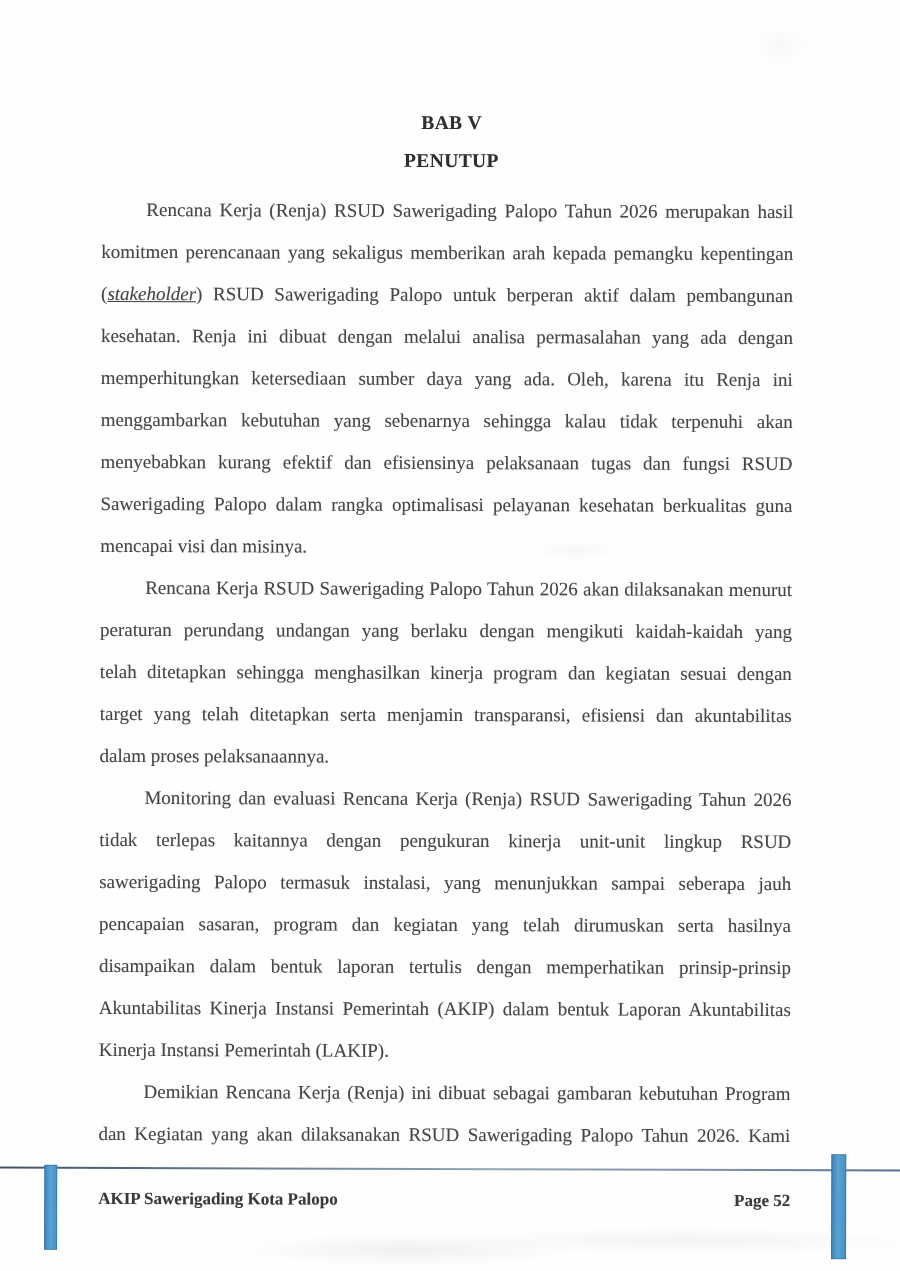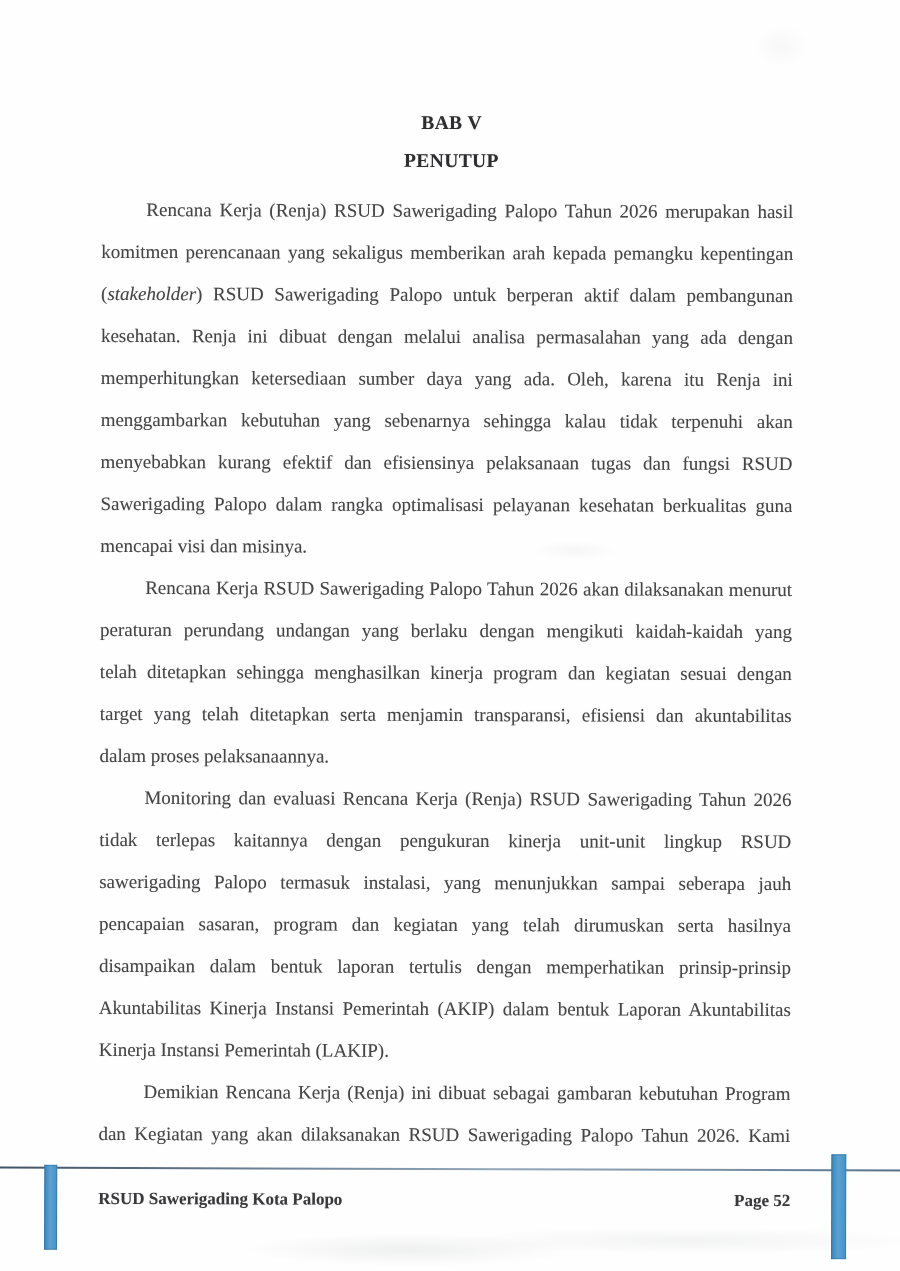--- a/index.html
+++ b/index.html
@@ -54,21 +54,21 @@
   .line {
     height: 42px;
     line-height: 42px;
     text-align: justify;
     text-align-last: justify;
     white-space: normal;
     overflow: hidden;
   }
   .line.first { text-indent: 45px; }
   .line.last { text-align-last: left; }
-  .line em { font-style: italic; }
+  .line em { font-style: italic; text-decoration: underline; }
   .footer-rule {
     position: absolute;
     left: 0; top: 1178px;
     width: 100%; height: 2px;
     background: linear-gradient(90deg, #3e5064 0%, #64798d 25%, #93a7b7 55%, #7b91a4 80%, #54708a 100%);
   }
   .footer {
     position: absolute;
     left: 110px; top: 1200px;
     width: 692px;
@@ -128,20 +128,20 @@
       </div>
       <div class="para">
         <div class="line first">Demikian Rencana Kerja (Renja) ini dibuat sebagai gambaran kebutuhan Program</div>
         <div class="line">dan Kegiatan yang akan dilaksanakan RSUD Sawerigading Palopo Tahun 2026. Kami</div>
       </div>
     </div>
 
   <div class="footer-rule"></div>
 
   <div class="footer">
-    <span>RSUD Sawerigading Kota Palopo</span>
+    <span>AKIP Sawerigading Kota Palopo</span>
     <span>Page 52</span>
   </div>
 
   <div class="accent-bar left"></div>
   <div class="accent-bar right"></div>
 
 </div>
 
 </body></html>

